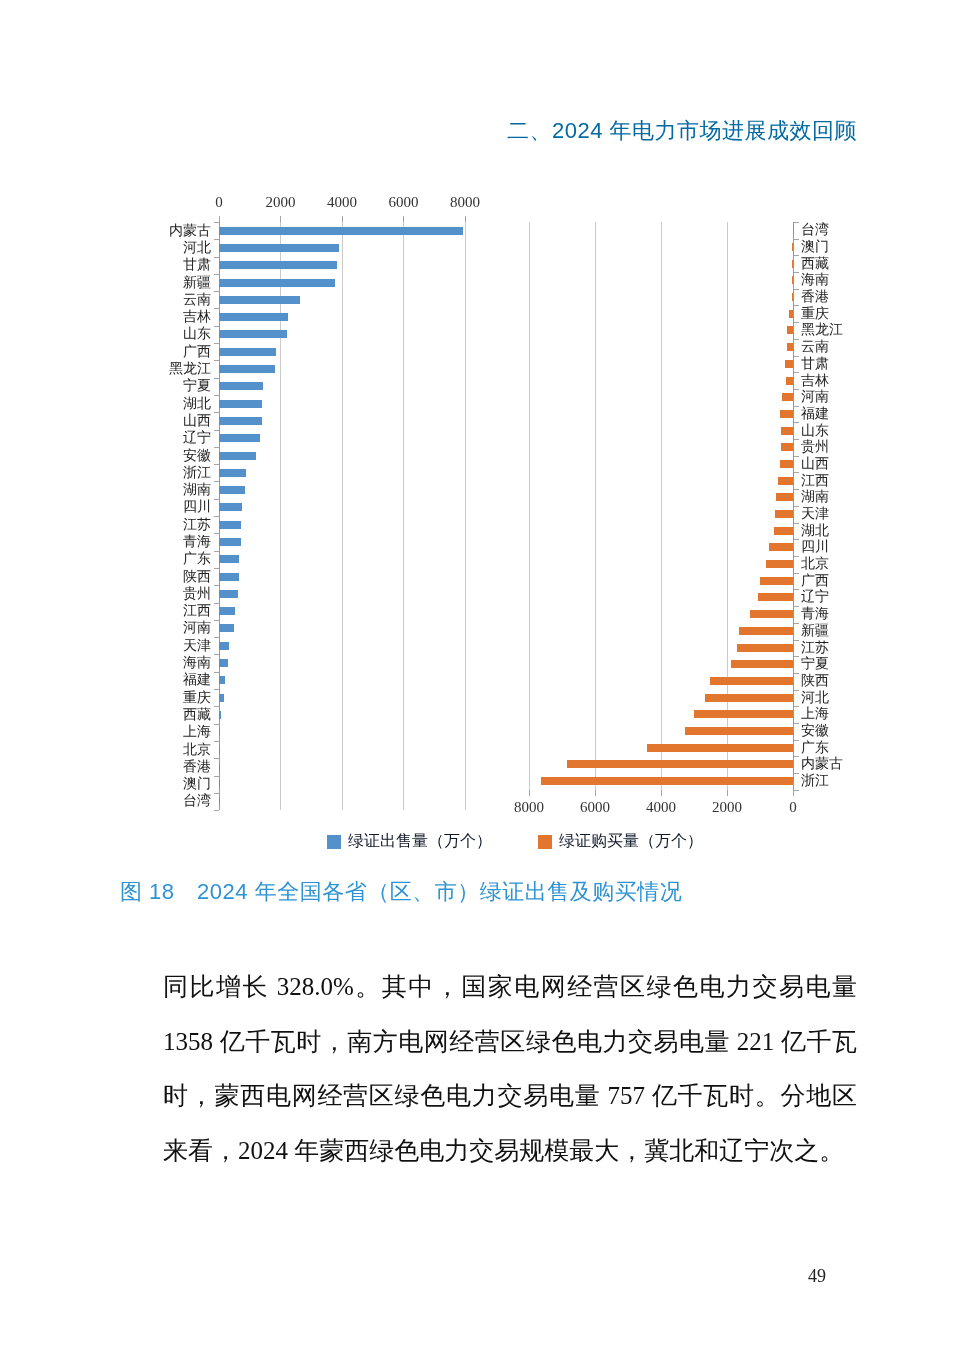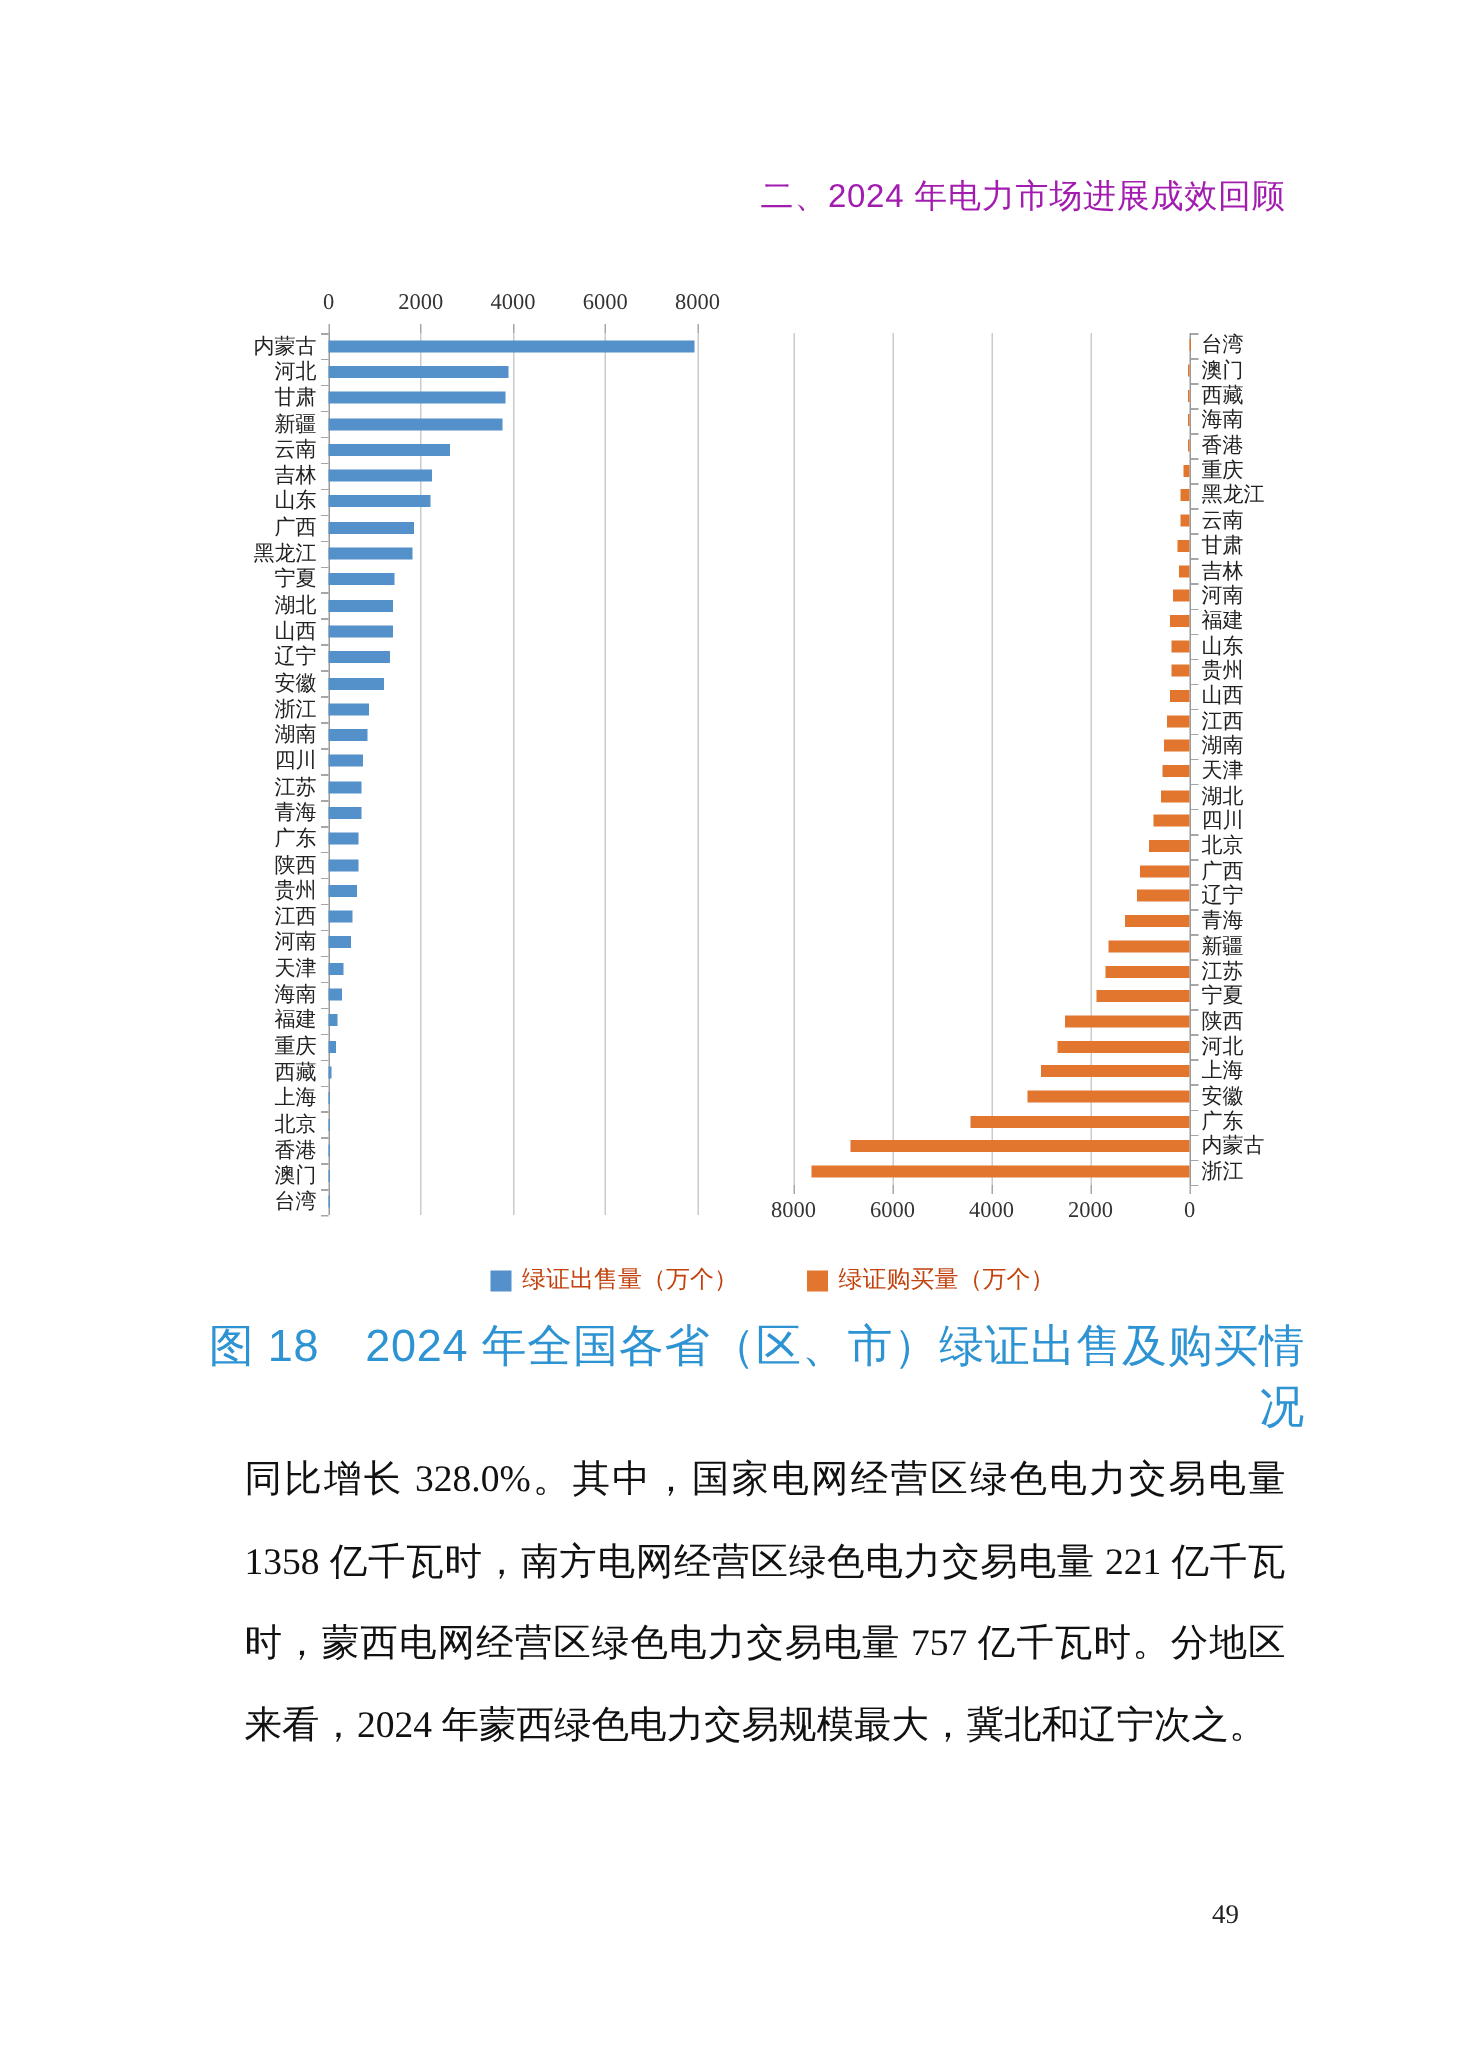--- a/index.html
+++ b/index.html
@@ -29,38 +29,38 @@
           display:flex;flex-direction:column;}
   #sell-labels{left:138px;top:222px;width:73px;}
   #buy-labels{left:801px;top:222px;width:80px;}
   .clabel{display:flex;align-items:center;white-space:nowrap;}
   #sell-labels .clabel{justify-content:flex-end;}
   .strip{position:absolute;width:5px;}
   #sell-strip{left:214px;top:222px;height:589px;}
   #buy-strip{left:794px;top:222px;height:569px;}
   
   .legend{position:absolute;left:170px;top:831px;width:690px;display:flex;justify-content:center;
-          gap:46px;font-family:"Liberation Serif",serif;font-size:16px;color:#c2410c;margin-top:12px;}
+          gap:46px;font-family:"Liberation Serif",serif;font-size:16px;color:#0f172a;}
   .legend-item{display:flex;align-items:center;gap:7px;}
   .swatch{width:14px;height:14px;flex:0 0 auto;}
-  .caption{position:absolute;left:120px;top:877px;width:750px;text-align:right;
-           font-size:30px;letter-spacing:0.5px;}
+  .caption{position:absolute;left:120px;top:877px;width:750px;text-align:left;
+           font-size:22px;letter-spacing:0.5px;}
   
   .bodytext{position:absolute;left:163px;top:960px;width:694px;color:#111;
             font-family:"Liberation Serif",serif;font-size:25px;line-height:54.5px;
             text-align:justify;}
   .pagenum{position:absolute;left:808px;top:1266px;font-family:"Liberation Serif",serif;
            font-size:18px;color:#222;}
 </style>
 </head>
 <body>
 
 <div class="page">
 
-  <div class="header" style="color: #a21caf;">二、2024 年电力市场进展成效回顾</div>
+  <div class="header" style="color: #0369a1;">二、2024 年电力市场进展成效回顾</div>
 
   <div class="axis axis-top" id="sell-axis">
       <div class="tick-label" style="left: 0%;">0</div>
       <div class="tick-stub" style="left: calc(0% - 0.5px);"></div>
       <div class="tick-label" style="left: 25%;">2000</div>
       <div class="tick-stub" style="left: calc(25% - 0.5px);"></div>
       <div class="tick-label" style="left: 50%;">4000</div>
       <div class="tick-stub" style="left: calc(50% - 0.5px);"></div>
       <div class="tick-label" style="left: 75%;">6000</div>
       <div class="tick-stub" style="left: calc(75% - 0.5px);"></div>

